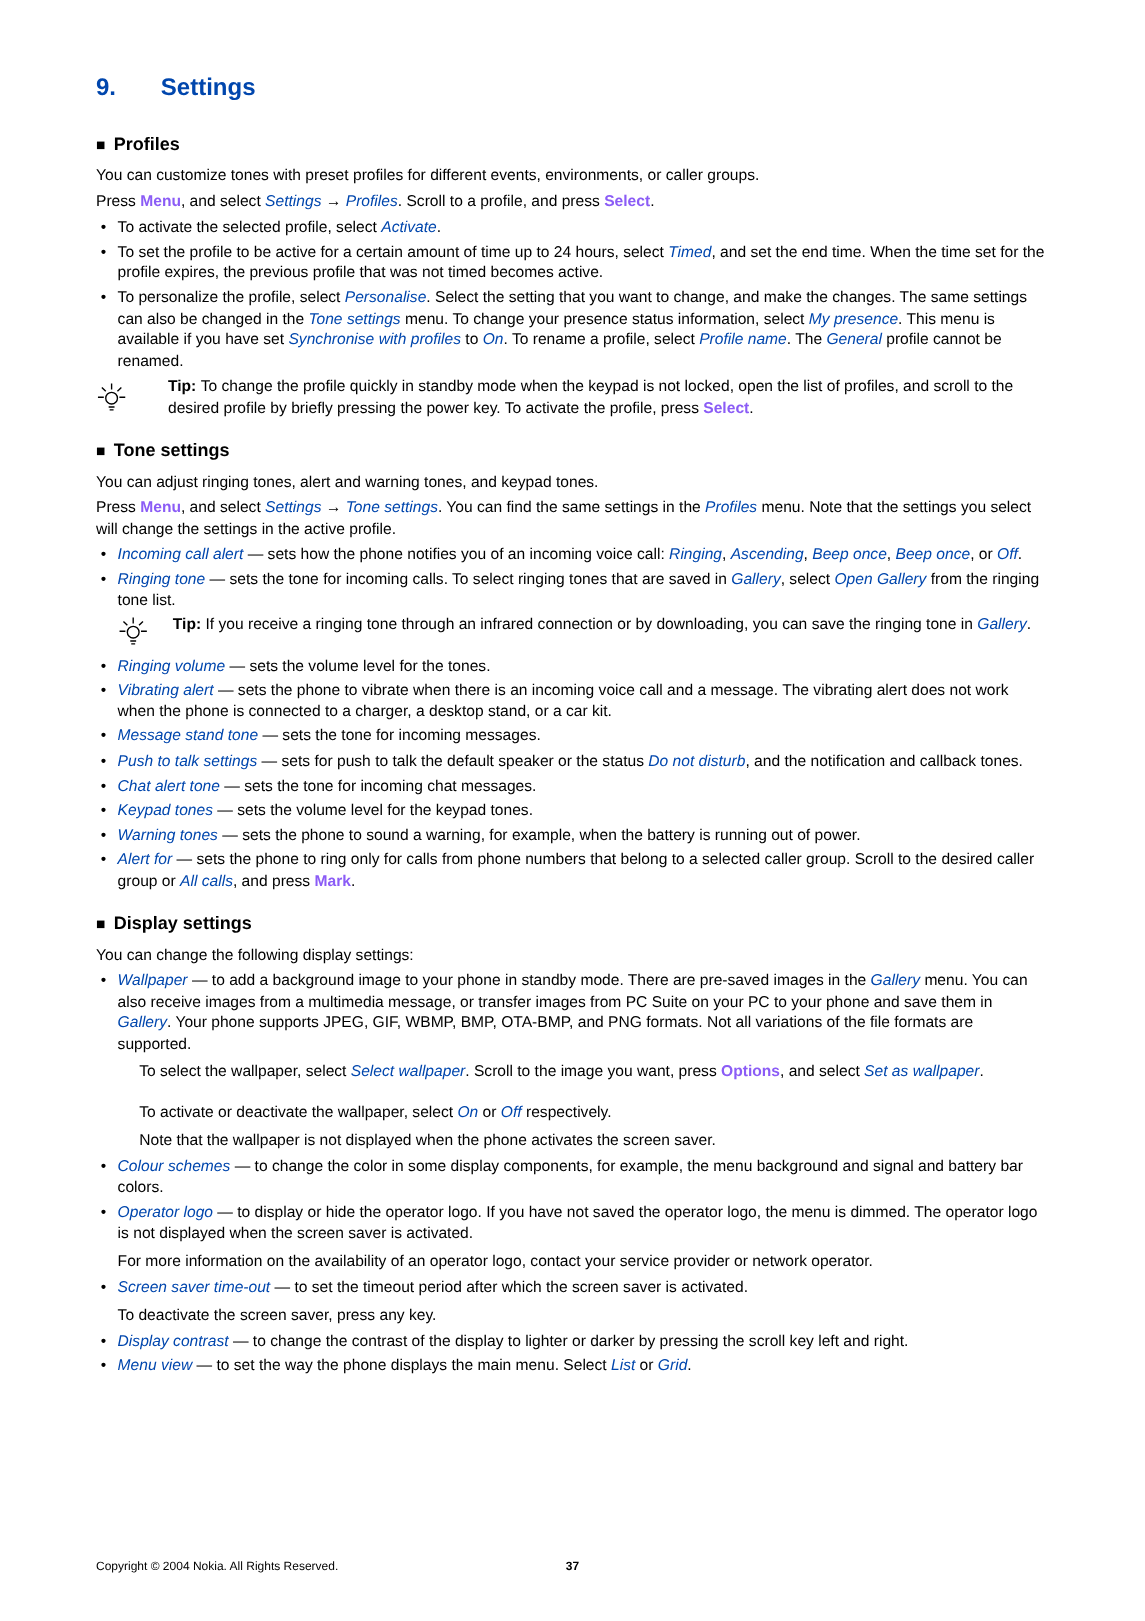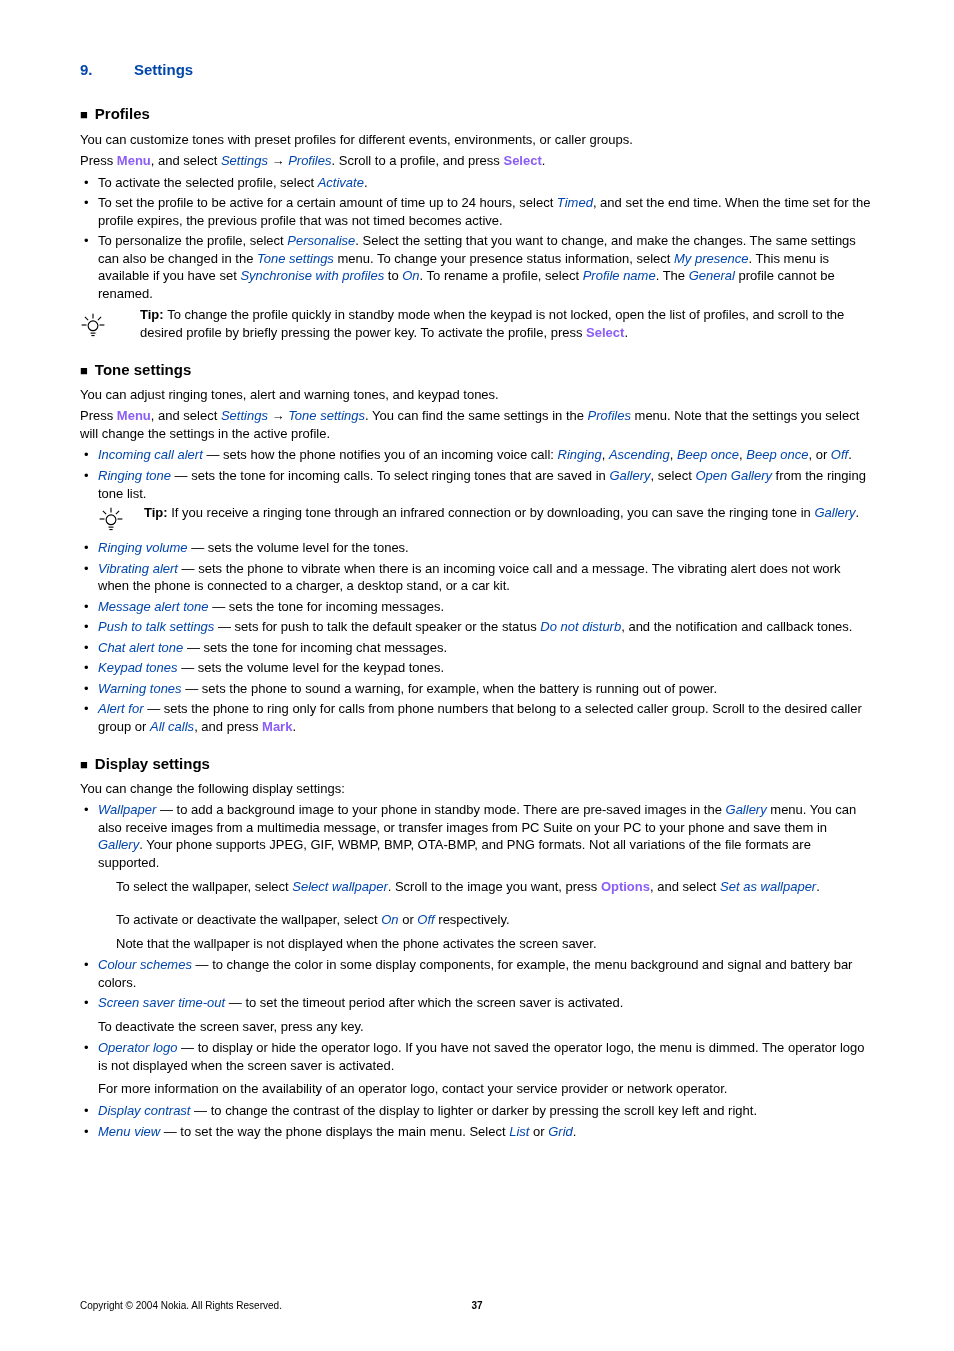--- a/index.html
+++ b/index.html
@@ -13,21 +13,21 @@
   }
   .page {
     width: 954px;
     min-height: 1351px;
     padding: 60px 80px 30px 80px;
     box-sizing: border-box;
     position: relative;
   }
   h1 {
     color: #0046ad;
-    font-size: 15px;
+    font-size: 20px;
     font-weight: bold;
     margin: 0 0 24px 0;
   }
   h1 .chapno {
     display: inline-block;
     width: 54px;
   }
   h2 {
     font-size: 15px;
     font-weight: bold;
@@ -152,42 +152,42 @@
               <line x1="13" y1="26" x2="19" y2="26"></line>
               <line x1="14" y1="29" x2="18" y2="29"></line>
             </g>
           </svg>
         </div>
         <div class="tip-text"><b>Tip: </b><span>If you receive a ringing tone through an infrared connection or by downloading, you can save the ringing tone in </span><span class="em-blue">Gallery</span><span>.</span></div>
       </div>
     </li>
     <li><span class="em-blue">Ringing volume</span><span> — sets the volume level for the tones.</span></li>
     <li><span class="em-blue">Vibrating alert</span><span> — sets the phone to vibrate when there is an incoming voice call and a message. The vibrating alert does not work when the phone is connected to a charger, a desktop stand, or a car kit.</span></li>
-    <li><span class="em-blue">Message alert tone</span><span> — sets the tone for incoming messages.</span></li>
+    <li><span class="em-blue">Message stand tone</span><span> — sets the tone for incoming messages.</span></li>
     <li><span class="em-blue">Push to talk settings</span><span> — sets for push to talk the default speaker or the status </span><span class="em-blue">Do not disturb</span><span>, and the notification and callback tones.</span></li>
     <li><span class="em-blue">Chat alert tone</span><span> — sets the tone for incoming chat messages.</span></li>
     <li><span class="em-blue">Keypad tones</span><span> — sets the volume level for the keypad tones.</span></li>
     <li><span class="em-blue">Warning tones</span><span> — sets the phone to sound a warning, for example, when the battery is running out of power.</span></li>
     <li><span class="em-blue">Alert for</span><span> — sets the phone to ring only for calls from phone numbers that belong to a selected caller group. Scroll to the desired caller group or </span><span class="em-blue">All calls</span><span>, and press </span><span class="bold-blue">Mark</span><span>.</span></li>
   </ul>
 
   <h2>Display settings</h2>
   <p>You can change the following display settings:</p>
   <ul>
     <li><span class="em-blue">Wallpaper</span><span> — to add a background image to your phone in standby mode. There are pre-saved images in the </span><span class="em-blue">Gallery</span><span> menu. You can also receive images from a multimedia message, or transfer images from PC Suite on your PC to your phone and save them in </span><span class="em-blue">Gallery</span><span>. Your phone supports JPEG, GIF, WBMP, BMP, OTA-BMP, and PNG formats. Not all variations of the file formats are supported.</span>
       <p class="sub-indent"><span>To select the wallpaper, select </span><span class="em-blue">Select wallpaper</span><span>. Scroll to the image you want, press </span><span class="bold-blue">Options</span><span>, and select </span><span class="em-blue">Set as wallpaper</span><span>.</span></p>
       <p class="sub-indent" style="margin-top:16px;"><span>To activate or deactivate the wallpaper, select </span><span class="em-blue">On</span><span> or </span><span class="em-blue">Off</span><span> respectively.</span></p>
       <p class="sub-indent">Note that the wallpaper is not displayed when the phone activates the screen saver.</p>
     </li>
     <li><span class="em-blue">Colour schemes</span><span> — to change the color in some display components, for example, the menu background and signal and battery bar colors.</span></li>
+    <li><span class="em-blue">Operator logo</span><span> — to display or hide the operator logo. If you have not saved the operator logo, the menu is dimmed. The operator logo is not displayed when the screen saver is activated.</span>
+      <p class="sub-indent" style="margin-left:0;">For more information on the availability of an operator logo, contact your service provider or network operator.</p>
+    </li>
     <li><span class="em-blue">Screen saver time-out</span><span> — to set the timeout period after which the screen saver is activated.</span>
       <p class="sub-indent" style="margin-left:0;">To deactivate the screen saver, press any key.</p>
-    </li>
-    <li><span class="em-blue">Operator logo</span><span> — to display or hide the operator logo. If you have not saved the operator logo, the menu is dimmed. The operator logo is not displayed when the screen saver is activated.</span>
-      <p class="sub-indent" style="margin-left:0;">For more information on the availability of an operator logo, contact your service provider or network operator.</p>
     </li>
     <li><span class="em-blue">Display contrast</span><span> — to change the contrast of the display to lighter or darker by pressing the scroll key left and right.</span></li>
     <li><span class="em-blue">Menu view</span><span> — to set the way the phone displays the main menu. Select </span><span class="em-blue">List</span><span> or </span><span class="em-blue">Grid</span><span>.</span></li>
   </ul>
 
   <div class="footer">
     <span>Copyright © 2004 Nokia. All Rights Reserved.</span>
     <span class="center">37</span>
     <span>&nbsp;</span>
   </div>

